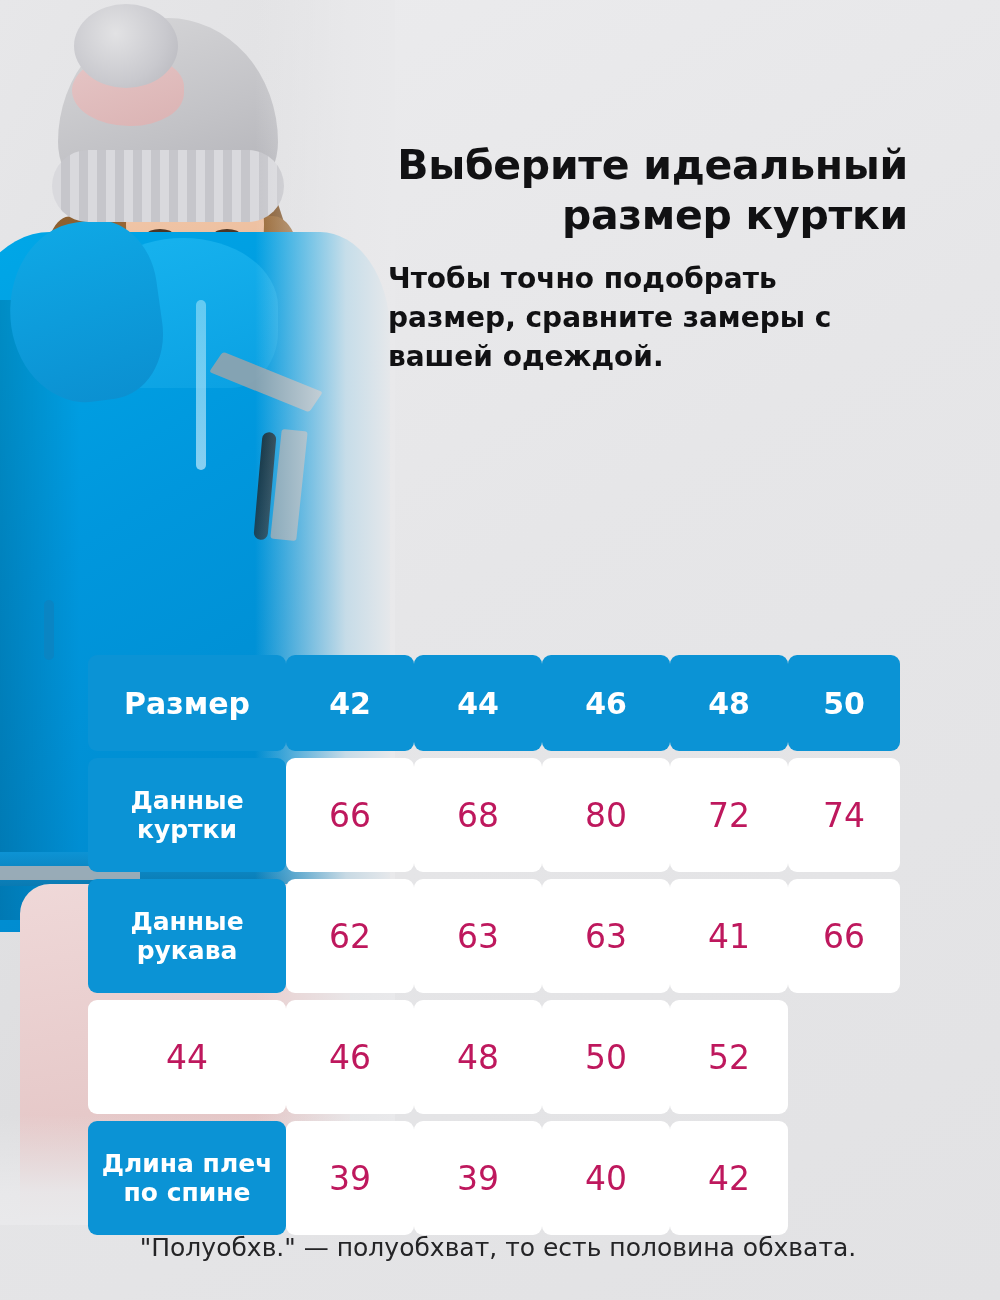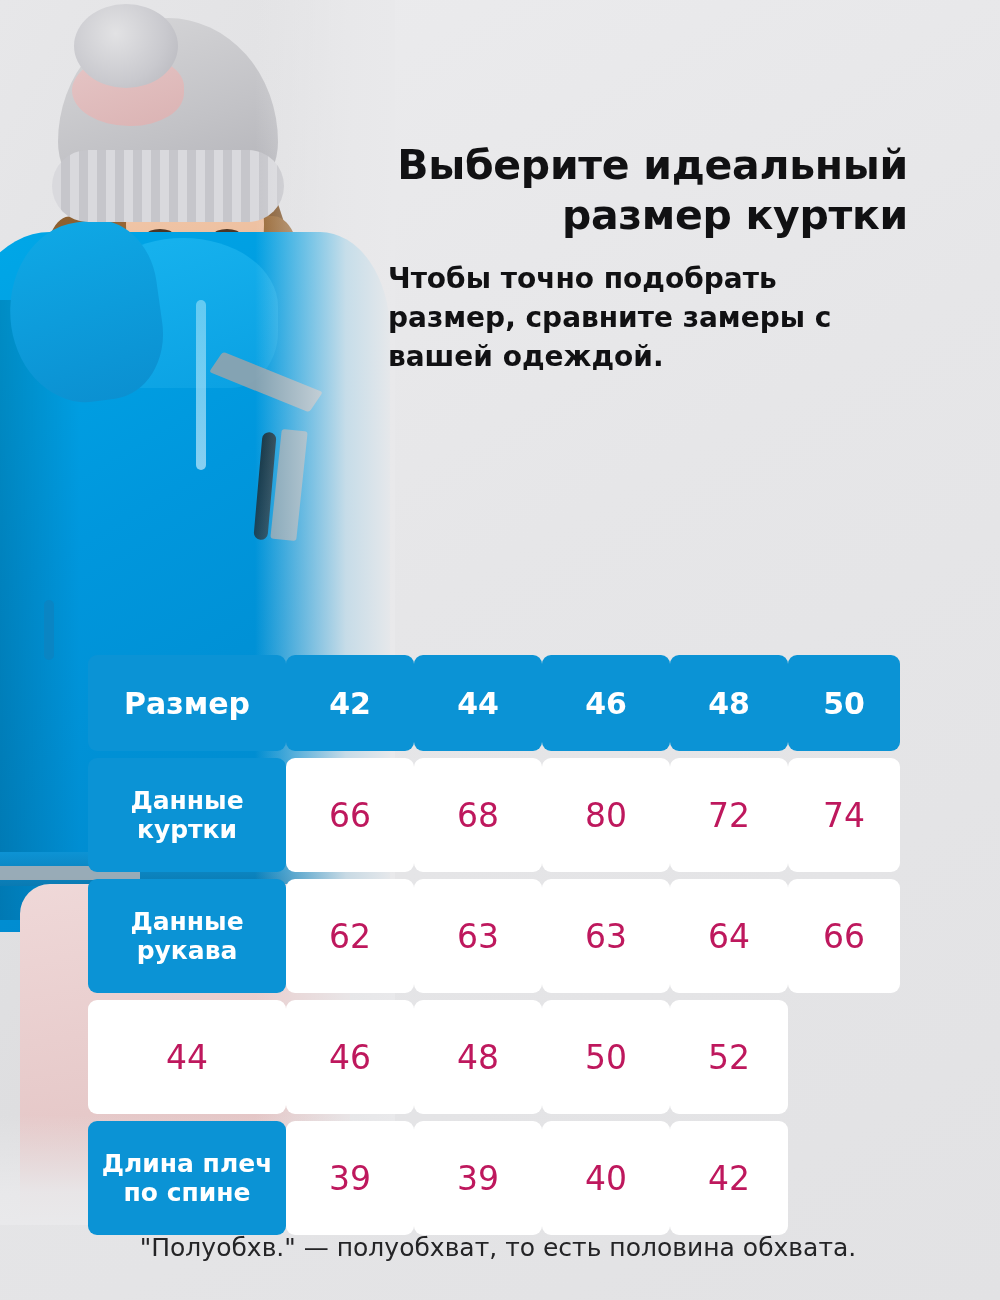--- a/index.html
+++ b/index.html
@@ -433,21 +433,21 @@
       <div class="cell val">80</div>
       <div class="cell val">72</div>
       <div class="cell val">74</div>
     </div>
 
     <div class="trow body-row">
       <div class="cell label">Данные рукава</div>
       <div class="cell val">62</div>
       <div class="cell val">63</div>
       <div class="cell val">63</div>
-      <div class="cell val">64</div>
+      <div class="cell val">41</div>
       <div class="cell val">66</div>
     </div>
 
     <div class="trow body-row">
       <div class="cell val">44</div>
       <div class="cell val">46</div>
       <div class="cell val">48</div>
       <div class="cell val">50</div>
       <div class="cell val">52</div>
     </div>

